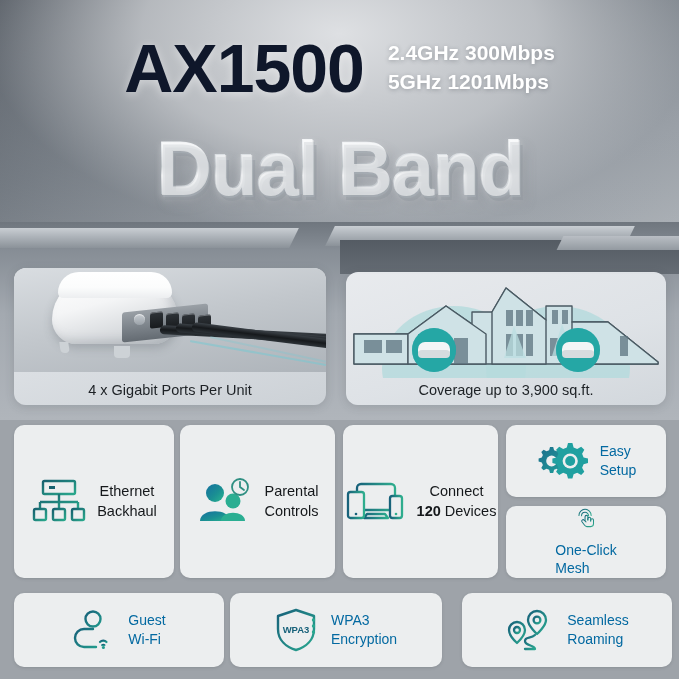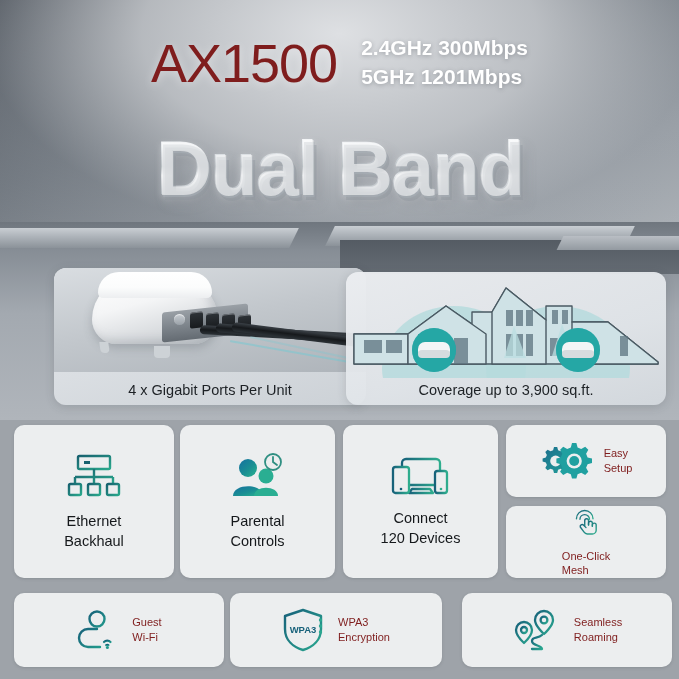--- a/index.html
+++ b/index.html
@@ -33,21 +33,21 @@
     position:absolute; left:340px; top:240px; width:339px; height:34px;
     background:linear-gradient(180deg,#545b63 0%,#656c74 100%);
   }
 
   
   .ax-row{
     position:absolute; left:0; top:34px; width:679px;
     display:flex; align-items:center; justify-content:center; gap:24px;
   }
   .ax-title{
-    font-size:54px; font-weight:normal; color:#7f1d1d; letter-spacing:-1px;
+    font-size:68px; font-weight:bold; color:#0f172a; letter-spacing:-1px;
     line-height:1; text-shadow:0 2px 10px rgba(255,255,255,0.45);
   }
   .ax-specs{
     color:#ffffff; font-weight:bold; font-size:21px; line-height:1.36;
     text-shadow:0 1px 4px rgba(60,66,74,0.35);
   }
 
   
   .dualband-wrap{
     position:absolute; left:0; top:118px; width:679px; height:100px;
@@ -66,21 +66,21 @@
       6px 9px 12px rgba(88,95,103,0.35);
     filter:drop-shadow(0 2px 3px rgba(255,255,255,0.35));
   }
 
   
   .panel{
     position:absolute; border-radius:12px; overflow:hidden;
     background:linear-gradient(165deg,rgba(238,240,242,0.94) 0%,rgba(222,226,230,0.90) 55%,rgba(208,213,218,0.88) 100%);
     box-shadow:0 2px 10px rgba(60,66,74,0.18);
   }
-  .panel-left{ left:14px; top:268px; width:312px; height:137px;margin-left:40px; }
+  .panel-left{ left:14px; top:268px; width:312px; height:137px; }
   .panel-right{ left:346px; top:272px; width:320px; height:133px;
     background:linear-gradient(165deg,rgba(236,238,241,0.96) 0%,rgba(226,230,234,0.93) 60%,rgba(214,219,224,0.90) 100%); }
   .panel-caption{
     position:absolute; left:0; bottom:7px; width:100%; text-align:center;
     font-size:14.5px; color:#1d2125;
   }
 
   
   .router-scene{ position:absolute; left:0; top:0; width:100%; height:104px; overflow:hidden;
     background:linear-gradient(170deg,#d9dde1 0%,#c2c7cc 48%,#aeb4ba 100%); }
@@ -119,27 +119,27 @@
 
   
   .house-scene{ position:absolute; left:0; top:4px; width:100%; height:102px; }
 
   
   .card{
     position:absolute; background:#eceeef; border-radius:10px;
     box-shadow:0 1px 3px rgba(70,76,83,0.22);
     display:flex; align-items:center; justify-content:center;
   }
-  .card-v{ flex-direction:column; gap:10px; }
+  .card-v{ flex-direction:row; gap:10px; }
   .card-h{ flex-direction:row; gap:12px; }
   .card-label{
     text-align:center; font-size:14.5px; color:#15181b; line-height:1.32;
   }
-  .card-label-h{ text-align:left; font-size:11px; color:#7f1d1d; line-height:1.34; }
-  .card-label .b{ font-weight:normal;text-align:center; }
+  .card-label-h{ text-align:left; font-size:14px; color:#0369a1; line-height:1.34; }
+  .card-label .b{ font-weight:bold;text-align:center; }
 
   .c-eth{ left:14px;  top:425px; width:160px; height:153px; }
   .c-par{ left:180px; top:425px; width:155px; height:153px; }
   .c-con{ left:343px; top:425px; width:155px; height:153px; }
   .c-easy{ left:506px; top:425px; width:160px; height:72px; }
   .c-mesh{ left:506px; top:506px; width:160px; height:72px;flex-direction:column; }
   .c-guest{ left:14px;  top:593px; width:210px; height:74px; }
   .c-wpa{ left:230px;  top:593px; width:212px; height:74px; }
   .c-roam{ left:462px; top:593px; width:210px; height:74px; }
 

